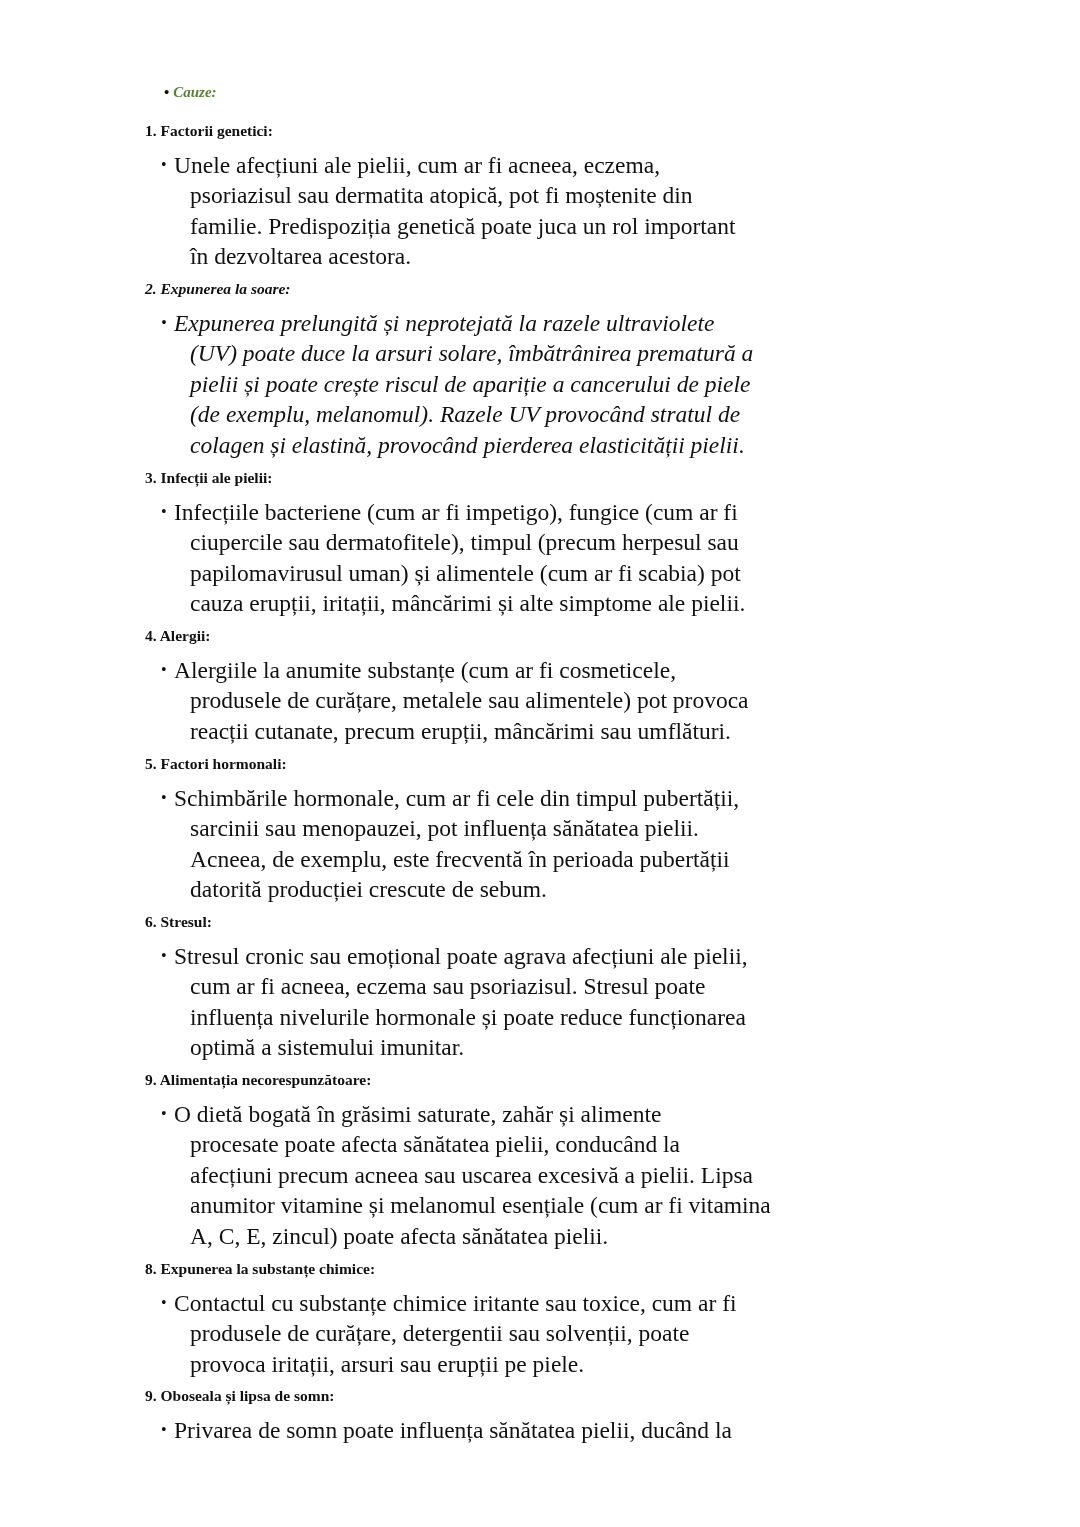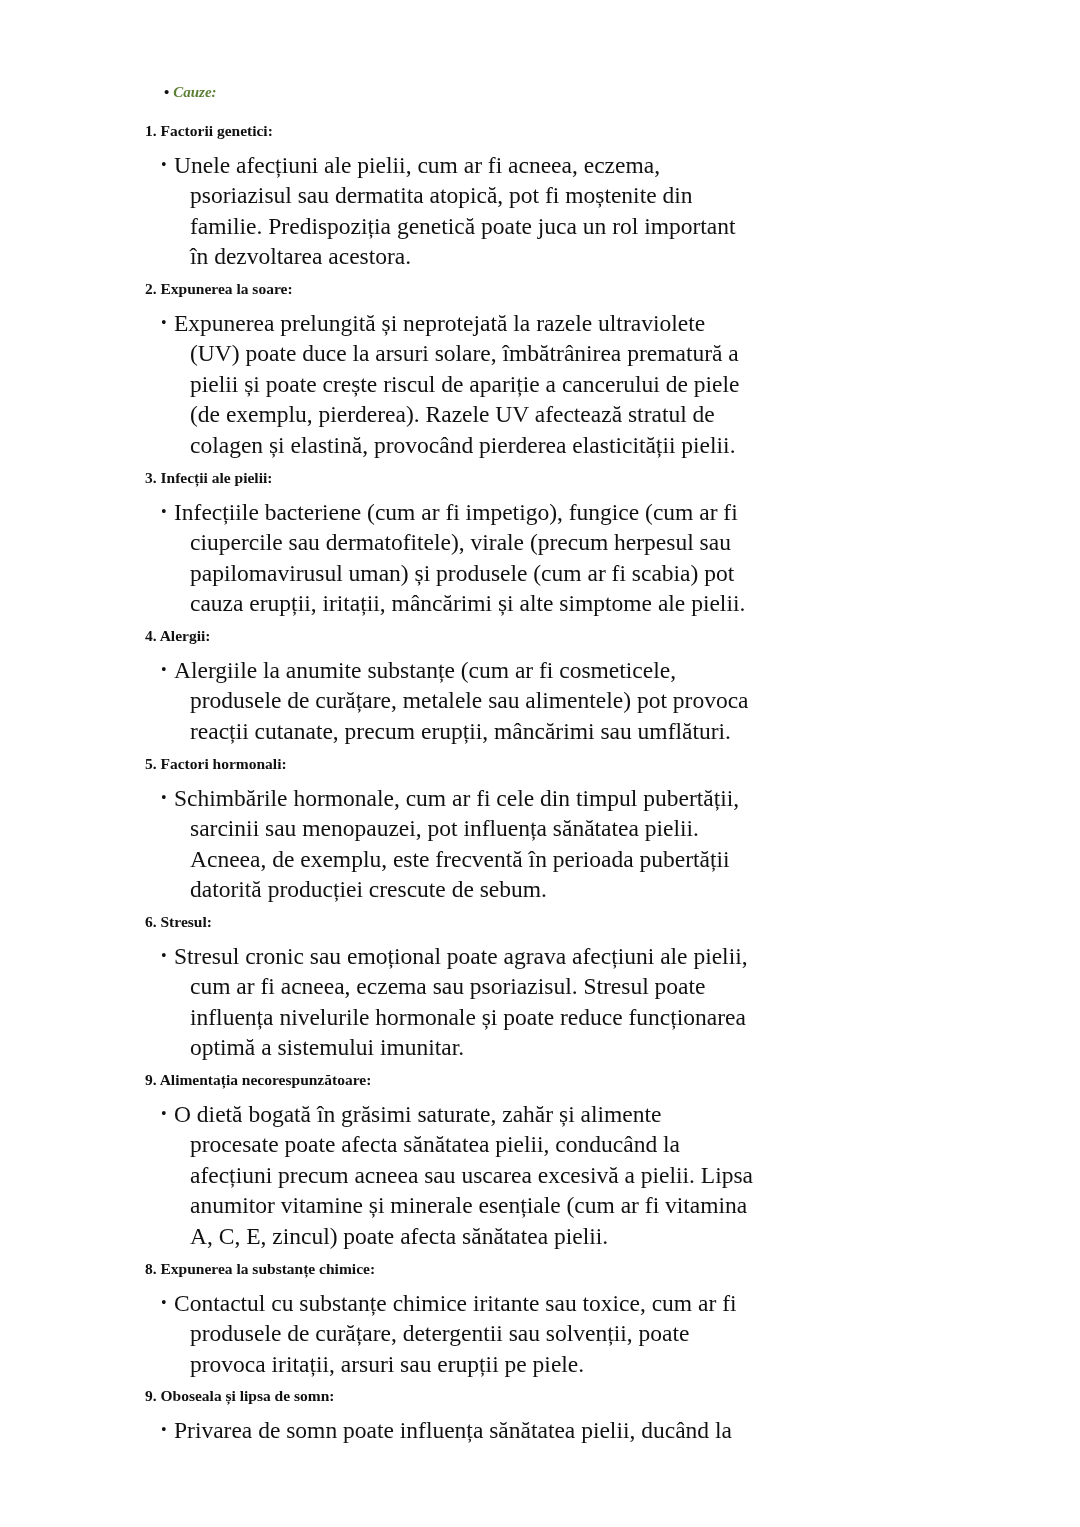--- a/index.html
+++ b/index.html
@@ -87,39 +87,39 @@
     <p class="heading">1. Factorii genetici:</p>
     <div class="para">
       <span class="bullet">•</span>
       <span class="line first">Unele afecțiuni ale pielii, cum ar fi acneea, eczema,</span>
       <span class="line">psoriazisul sau dermatita atopică, pot fi moștenite din</span>
       <span class="line">familie. Predispoziția genetică poate juca un rol important</span>
       <span class="line">în dezvoltarea acestora.</span>
     </div>
   </div>
 
-  <div class="section" style="top:262px;">
+  <div class="section" style="top:262px;font-style:italic;">
     <p class="heading">2. Expunerea la soare:</p>
     <div class="para">
       <span class="bullet">•</span>
       <span class="line first">Expunerea prelungită și neprotejată la razele ultraviolete</span>
       <span class="line">(UV) poate duce la arsuri solare, îmbătrânirea prematură a</span>
       <span class="line">pielii și poate crește riscul de apariție a cancerului de piele</span>
-      <span class="line">(de exemplu, pierderea). Razele UV afectează stratul de</span>
+      <span class="line">(de exemplu, melanomul). Razele UV provocând stratul de</span>
       <span class="line">colagen și elastină, provocând pierderea elasticității pielii.</span>
     </div>
   </div>
 
   <div class="section" style="top:451px;">
     <p class="heading">3. Infecții ale pielii:</p>
     <div class="para">
       <span class="bullet">•</span>
       <span class="line first">Infecțiile bacteriene (cum ar fi impetigo), fungice (cum ar fi</span>
-      <span class="line">ciupercile sau dermatofitele), virale (precum herpesul sau</span>
-      <span class="line">papilomavirusul uman) și produsele (cum ar fi scabia) pot</span>
+      <span class="line">ciupercile sau dermatofitele), timpul (precum herpesul sau</span>
+      <span class="line">papilomavirusul uman) și alimentele (cum ar fi scabia) pot</span>
       <span class="line">cauza erupții, iritații, mâncărimi și alte simptome ale pielii.</span>
     </div>
   </div>
 
   <div class="section" style="top:609px;">
     <p class="heading">4. Alergii:</p>
     <div class="para">
       <span class="bullet">•</span>
       <span class="line first">Alergiile la anumite substanțe (cum ar fi cosmeticele,</span>
       <span class="line">produsele de curățare, metalele sau alimentele) pot provoca</span>
@@ -149,21 +149,21 @@
     </div>
   </div>
 
   <div class="section" style="top:1053px;">
     <p class="heading">9. Alimentația necorespunzătoare:</p>
     <div class="para">
       <span class="bullet">•</span>
       <span class="line first">O dietă bogată în grăsimi saturate, zahăr și alimente</span>
       <span class="line">procesate poate afecta sănătatea pielii, conducând la</span>
       <span class="line">afecțiuni precum acneea sau uscarea excesivă a pielii. Lipsa</span>
-      <span class="line">anumitor vitamine și minerale esențiale (cum ar fi vitamina</span>
+      <span class="line">anumitor vitamine și melanomul esențiale (cum ar fi vitamina</span>
       <span class="line">A, C, E, zincul) poate afecta sănătatea pielii.</span>
     </div>
   </div>
 
   <div class="section" style="top:1242px;">
     <p class="heading">8. Expunerea la substanțe chimice:</p>
     <div class="para">
       <span class="bullet">•</span>
       <span class="line first">Contactul cu substanțe chimice iritante sau toxice, cum ar fi</span>
       <span class="line">produsele de curățare, detergentii sau solvenții, poate</span>

